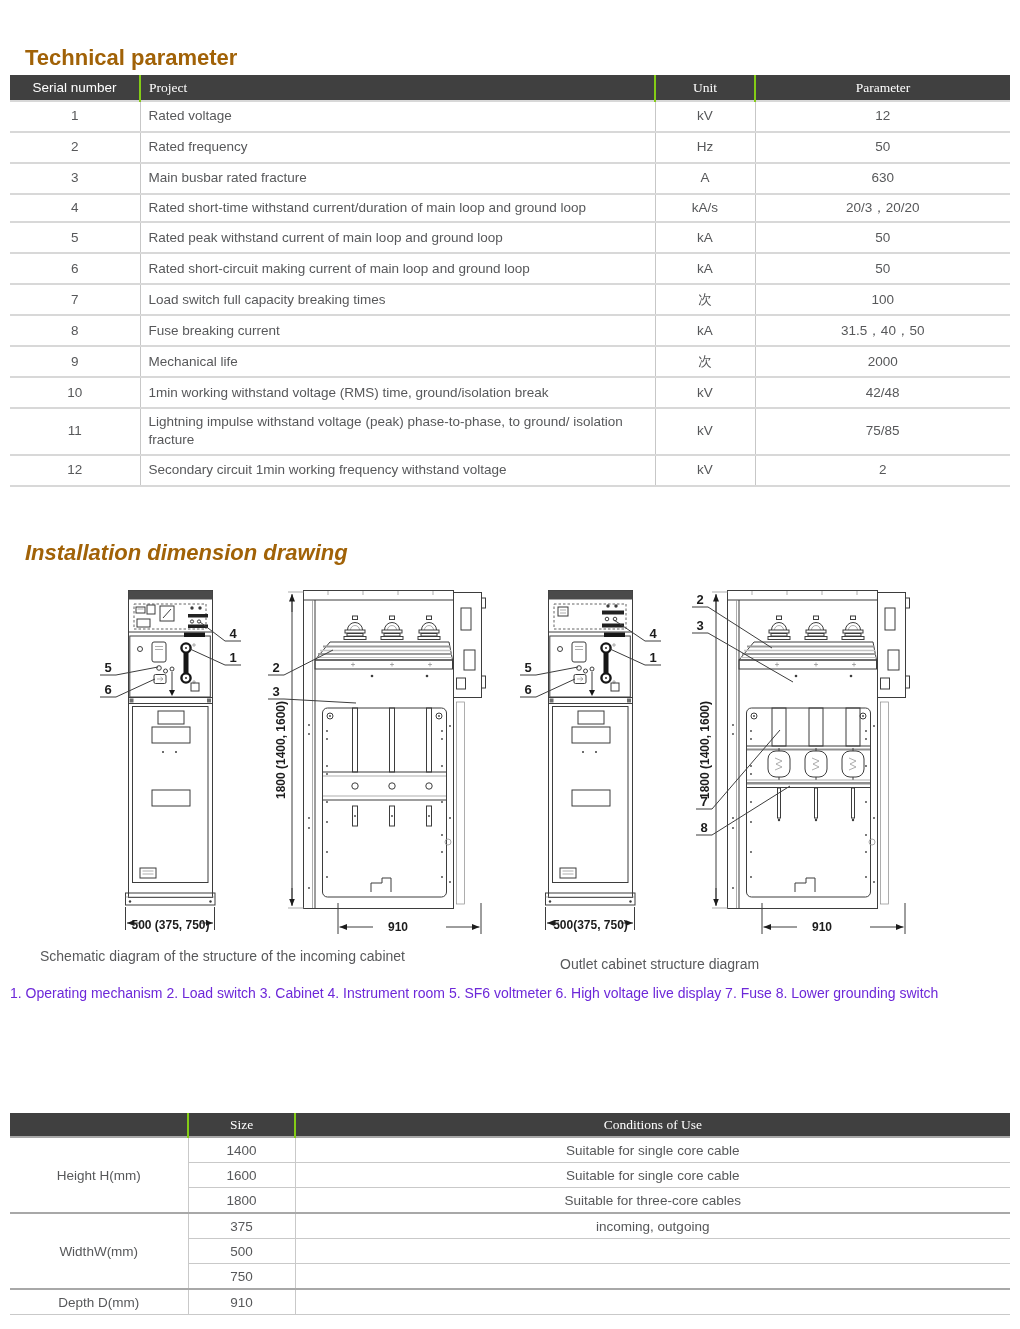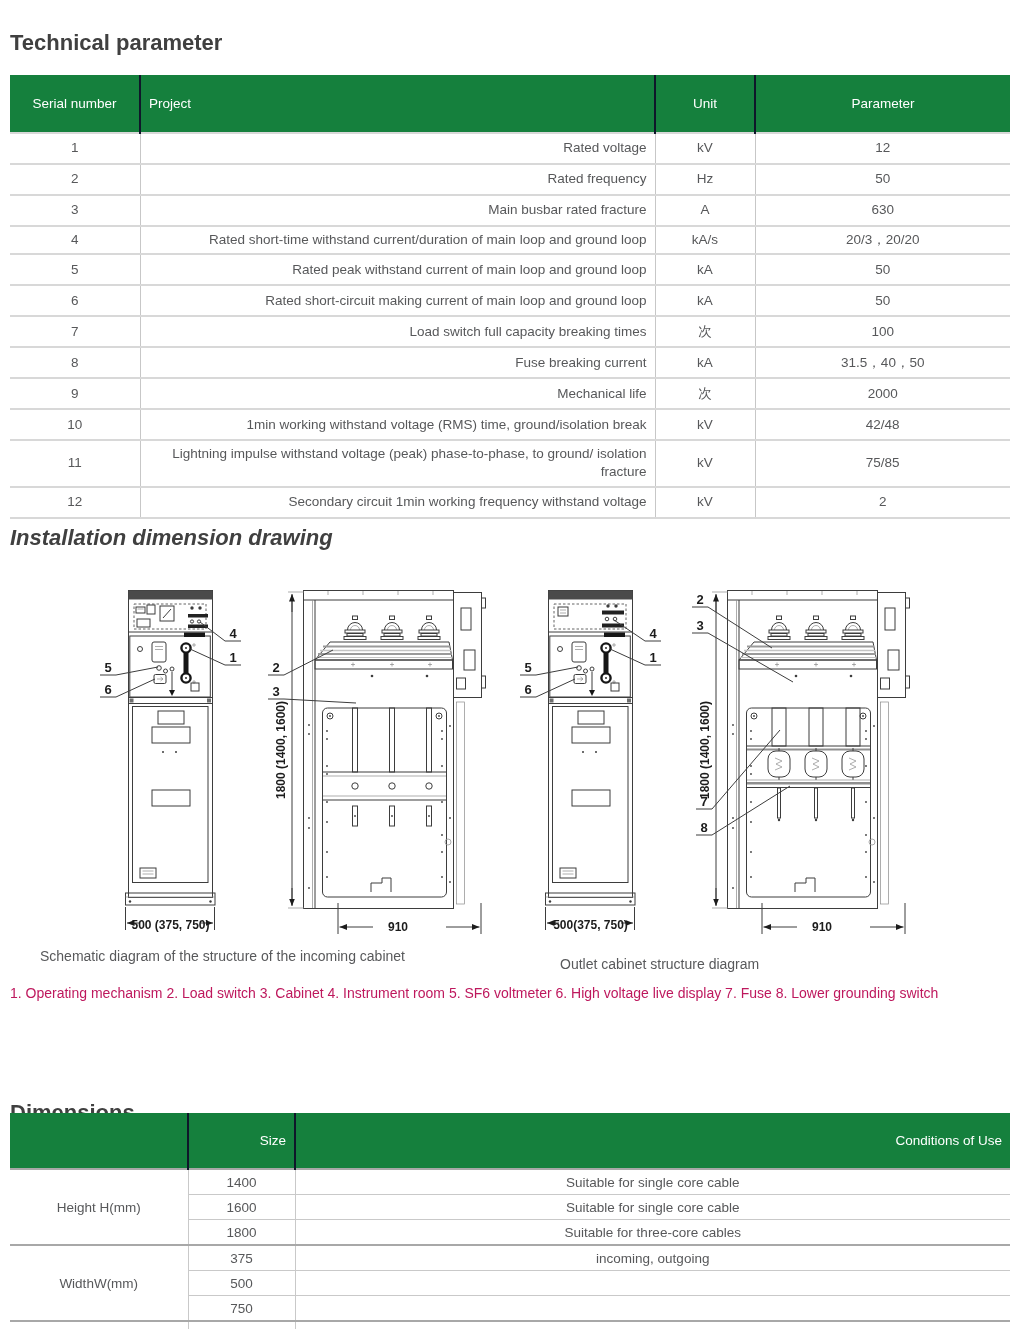--- a/index.html
+++ b/index.html
@@ -1,47 +1,47 @@
 <!DOCTYPE html>
 <html><head>
 <meta charset="utf-8">
 <style>
   html,body{margin:0;padding:0;background:#fff;}
   .page{position:relative;width:1020px;height:1329px;background:#fff;overflow:hidden;
         font-family:"Liberation Sans", sans-serif;color:#57585a;}
-  h1.sec{position:absolute;left:10px;margin:0;font-size:22px;font-weight:bold;color:#404040;}
+  h1.sec{position:absolute;left:10px;margin:15px;font-size:22px;font-weight:bold;color:#a16207;}
   #title-tech{top:30px;}
   #title-install{top:525px;font-style:italic;}
   #title-dims{top:1100px;}
 
   table.doc{position:absolute;left:10px;border-collapse:collapse;table-layout:fixed;
             font-size:13.5px;color:#57585a;}
-  table.doc th{background:#15803d;color:#fff;font-weight:normal;height:25px;padding:16px 8px;}
+  table.doc th{background:#404040;color:#fff;font-weight:normal;height:25px;padding:0 8px;}
   table.doc th.lft{text-align:left;}
-  table.doc th + th{border-left:2px solid #0f172a;}
+  table.doc th + th{border-left:2px solid #84cc16;font-family:Liberation Serif, serif;}
   #tech-table{top:75px;width:1000px;}
   #tech-table td{padding:4px 8px;text-align:center;border-top:2px solid #d8d8d8;line-height:1.35;}
   #tech-table td + td{border-left:1px solid #c7c7c7;}
-  #tech-table td.proj{text-align:right;}
+  #tech-table td.proj{text-align:left;}
   #tech-table tr.h1 td{height:21px;}
   #tech-table tbody tr:last-child td{border-bottom:2px solid #d8d8d8;}
 
   #dims-table{top:1113px;width:1000px;}
-  #dims-table th{height:23px;text-align:right;}
+  #dims-table th{height:23px;}
   #dims-table td{height:24px;text-align:center;border-top:1px solid #c9c9c9;padding:0 8px;}
   #dims-table td.bl{border-left:1px solid #c9c9c9;}
   #dims-table tr.grp td{border-top:2px solid #a8a8a8;}
   #dims-table tbody tr:last-child td{border-bottom:1px solid #c9c9c9;}
 
   .drawings{position:absolute;left:0;top:575px;width:1020px;height:372px;}
   .cap{position:absolute;font-size:14px;color:#58595b;text-align:left;}
   #cap-incoming{left:40px;top:948px;width:470px;}
   #cap-outlet{left:560px;top:948px;width:310px;margin-top:8px;}
   .legend{position:absolute;left:10px;top:980px;width:1004px;margin:0;
-          font-size:14px;line-height:1.95;color:#be185d;}
+          font-size:14px;line-height:1.95;color:#6d28d9;}
 
   svg .ln{stroke:#3d3d3d;fill:none;stroke-width:1;}
   svg .thin{stroke:#8a8a8a;stroke-width:.7;fill:none;}
   svg .dash{stroke:#3d3d3d;fill:none;stroke-width:.8;stroke-dasharray:2.5 2;}
   svg text.dim{font:600 12px "Liberation Sans",sans-serif;fill:#1c1c1c;}
   svg text.co{font:600 13px "Liberation Sans",sans-serif;fill:#1c1c1c;}
 </style>
 </head>
 <body>
 

